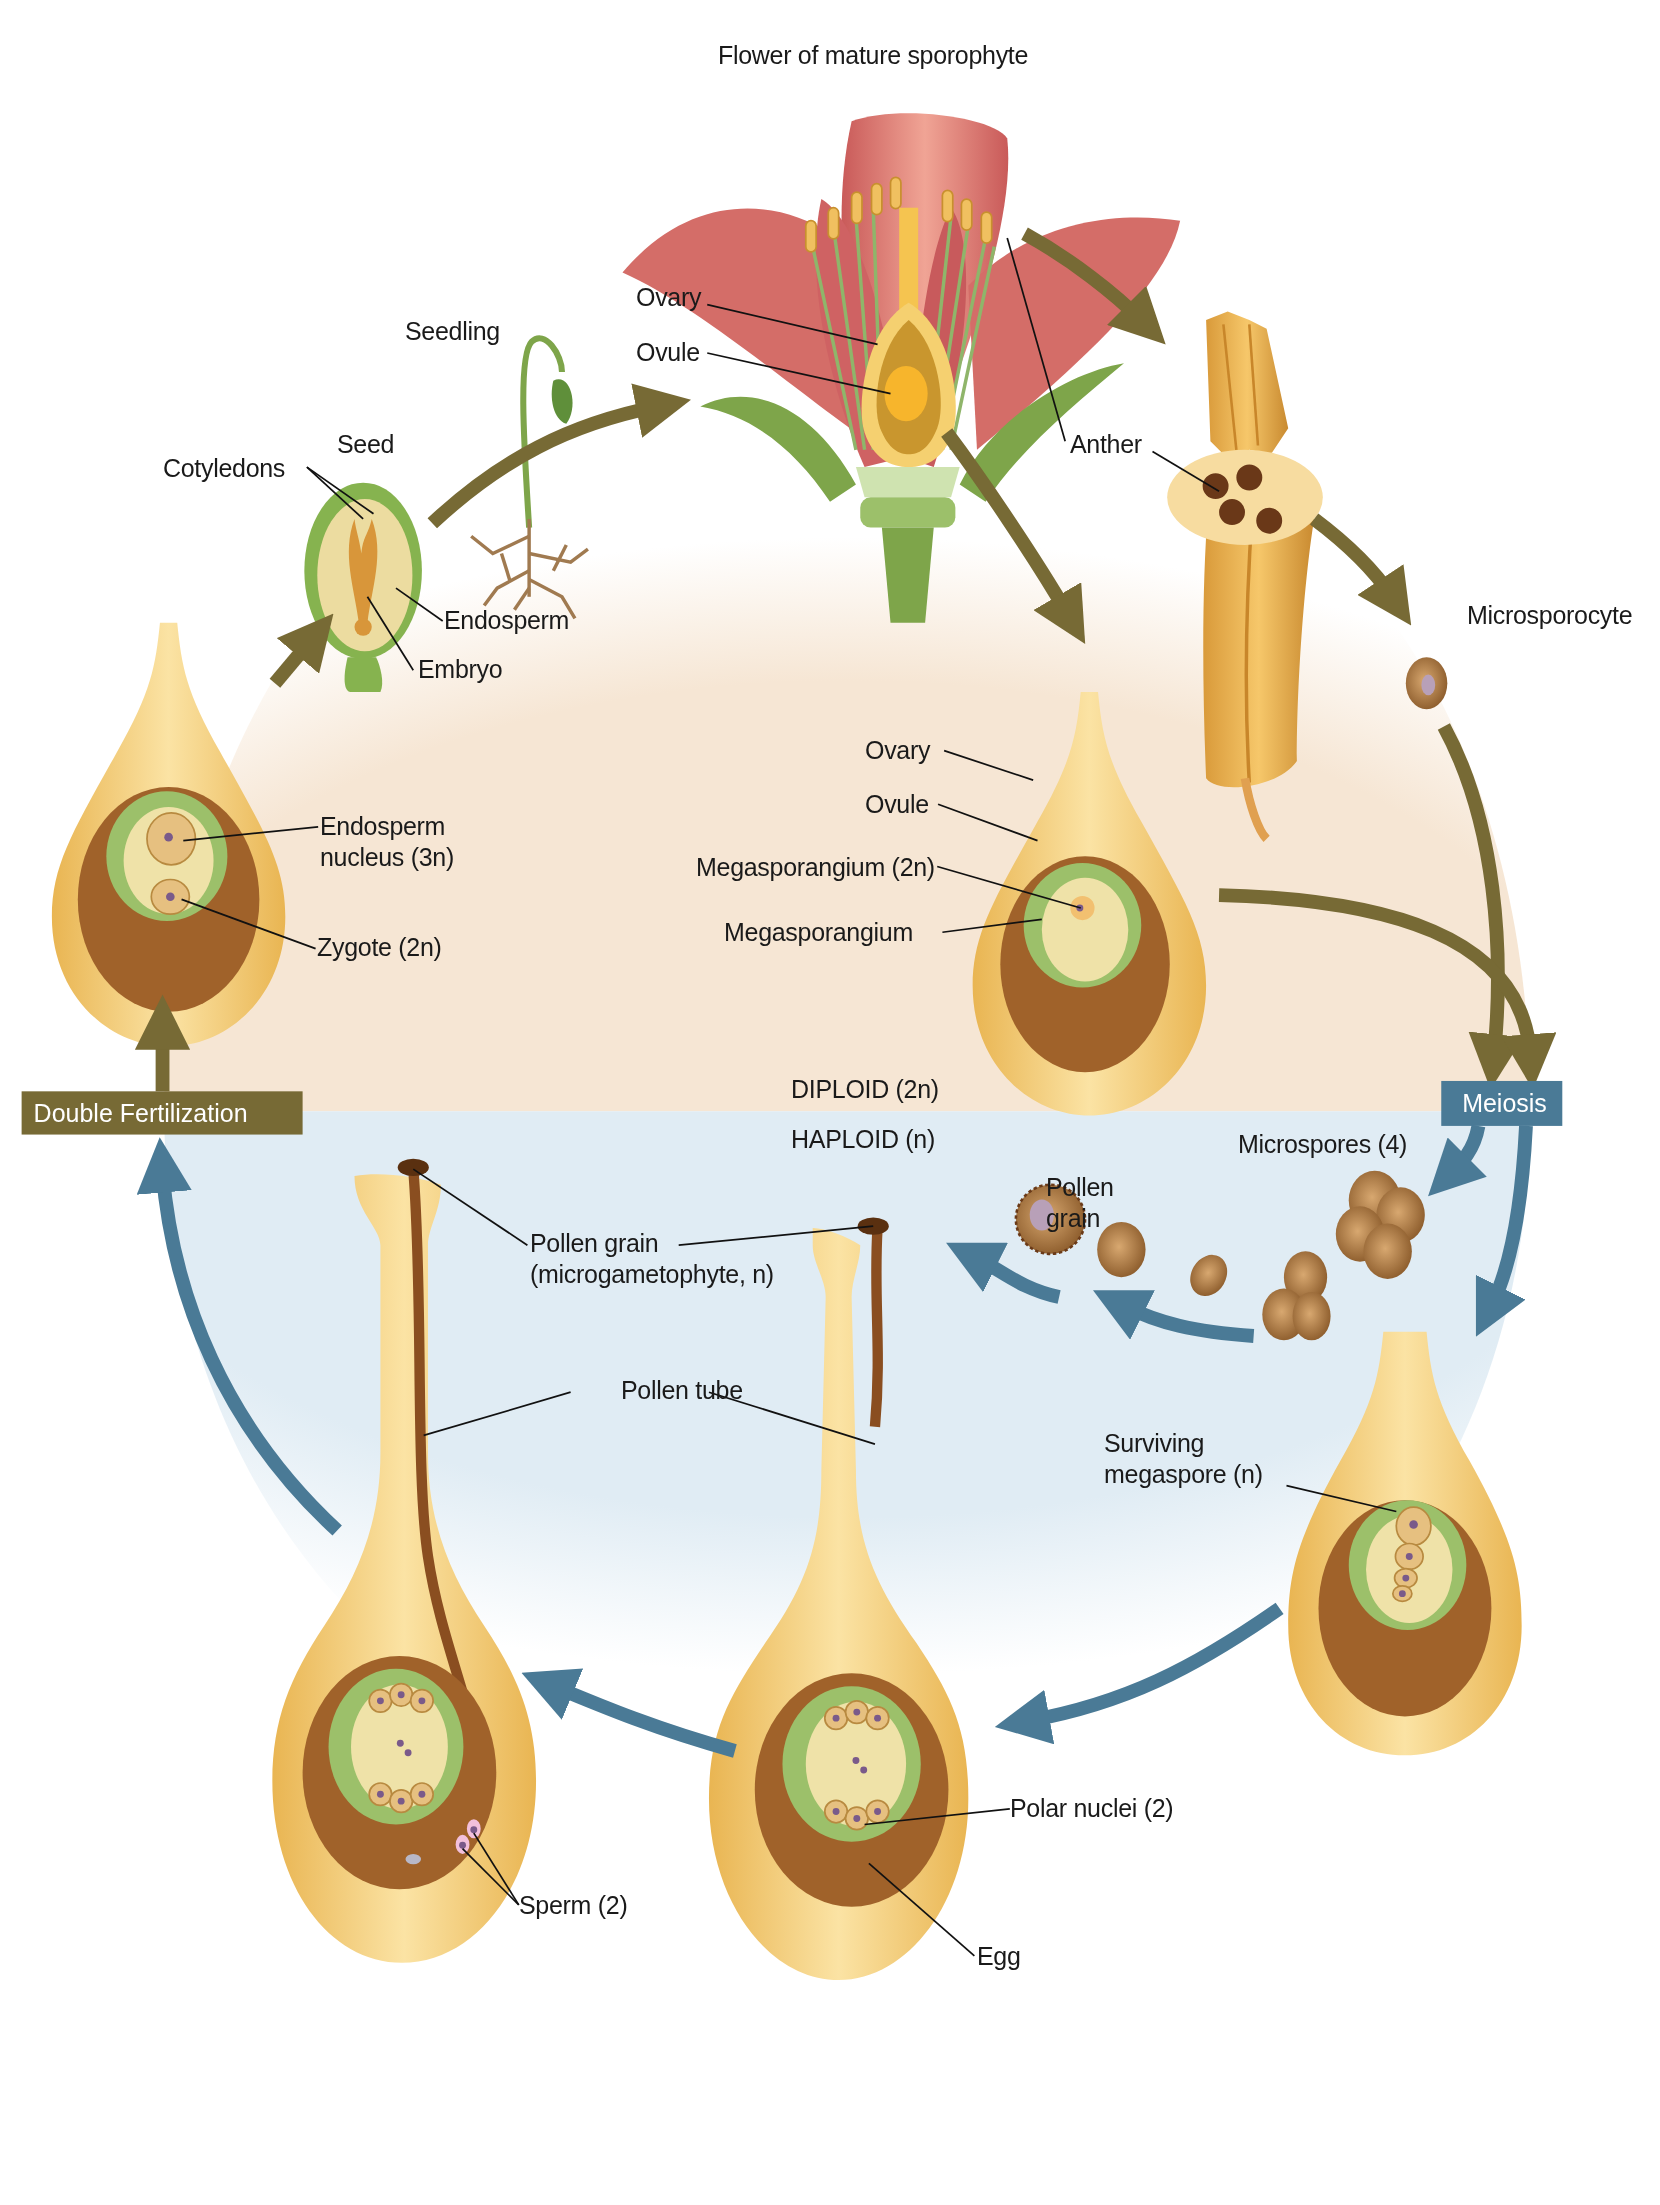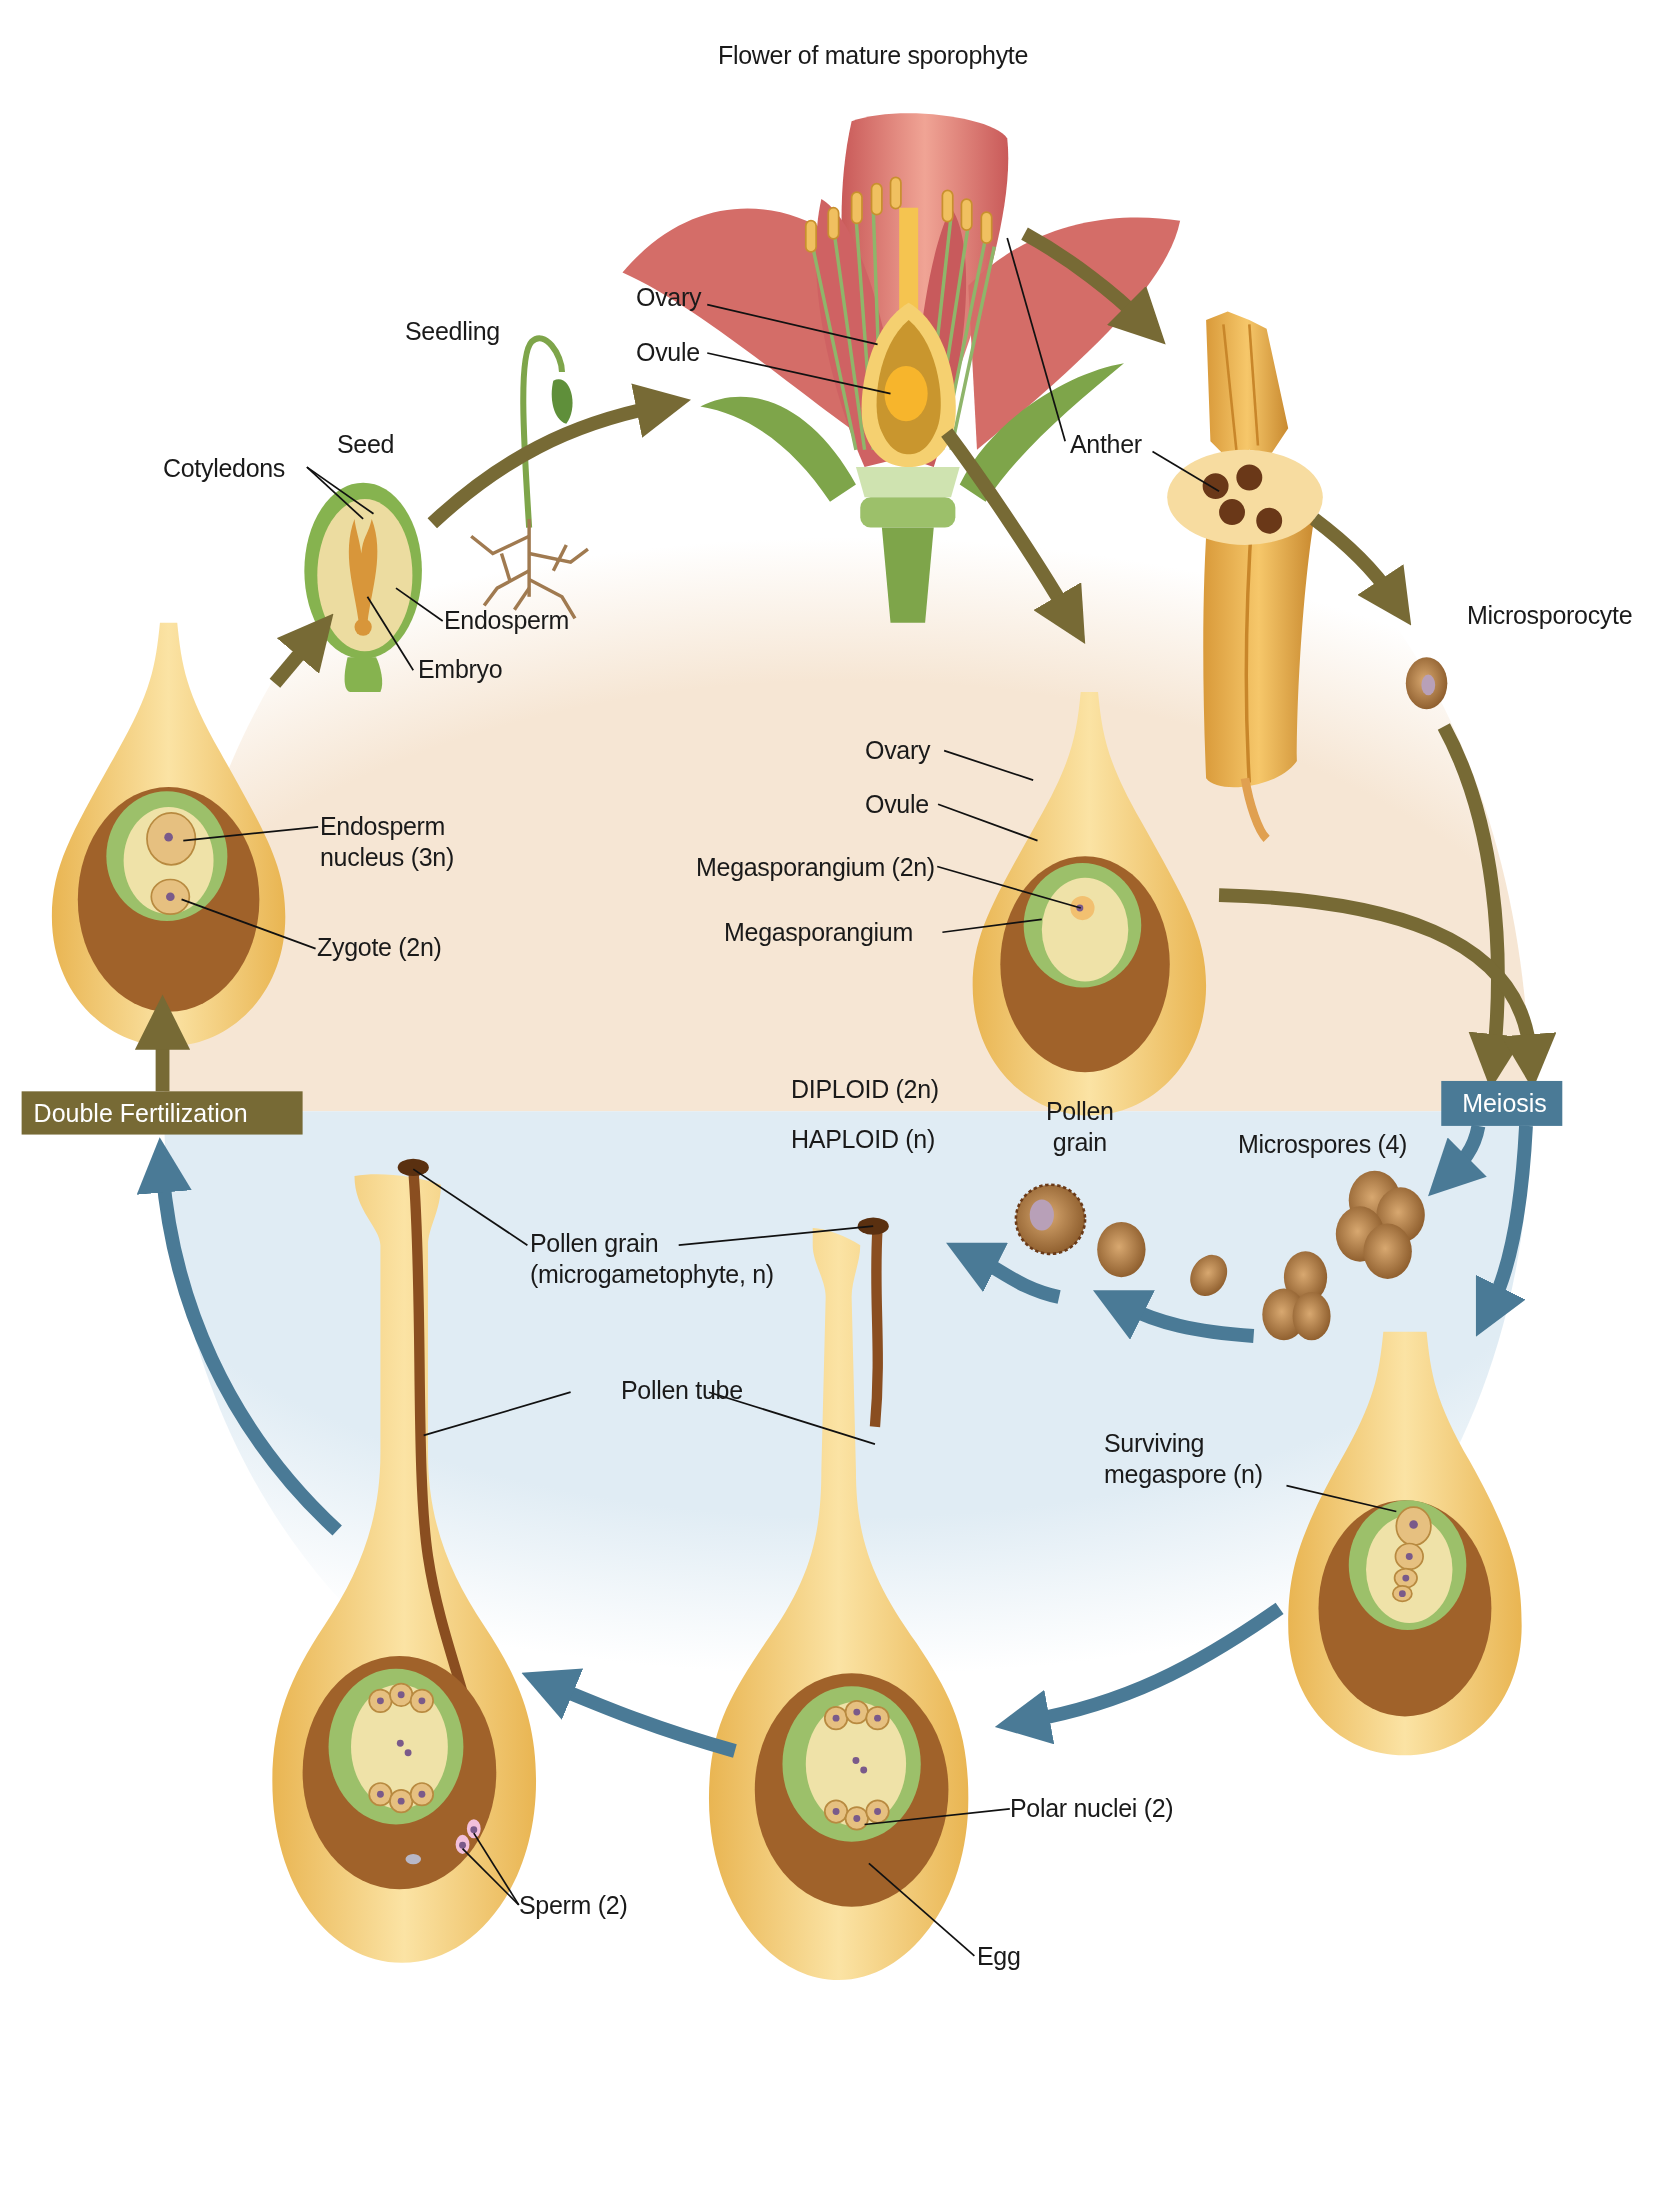--- a/index.html
+++ b/index.html
@@ -337,21 +337,21 @@
 <div class="lbl ml" style="left:320px;top:811px;">Endosperm
 nucleus (3n)</div>
 <div class="lbl" style="left:317px;top:932px;">Zygote (2n)</div>
 
 <div class="lbl" style="left:791px;top:1074px;">DIPLOID (2n)</div>
 <div class="lbl" style="left:791px;top:1124px;">HAPLOID (n)</div>
 
 <div class="box fert">Double Fertilization</div>
 <div class="box meio">Meiosis</div>
 
-<div class="lbl ml" style="left:1046px;top:1096px;text-align:center;">Pollen
+<div class="lbl ml" style="left:1046px;top:1172px;">Pollen
 grain</div>
 <div class="lbl" style="left:1238px;top:1129px;">Microspores (4)</div>
 <div class="lbl ml" style="left:530px;top:1228px;">Pollen grain
 (microgametophyte, n)</div>
 <div class="lbl" style="left:573px;top:1375px;margin-left:48px;">Pollen tube</div>
 <div class="lbl ml" style="left:1104px;top:1428px;">Surviving
 megaspore (n)</div>
 <div class="lbl" style="left:1010px;top:1793px;">Polar nuclei (2)</div>
 <div class="lbl" style="left:977px;top:1941px;">Egg</div>
 <div class="lbl" style="left:519px;top:1890px;">Sperm (2)</div>

